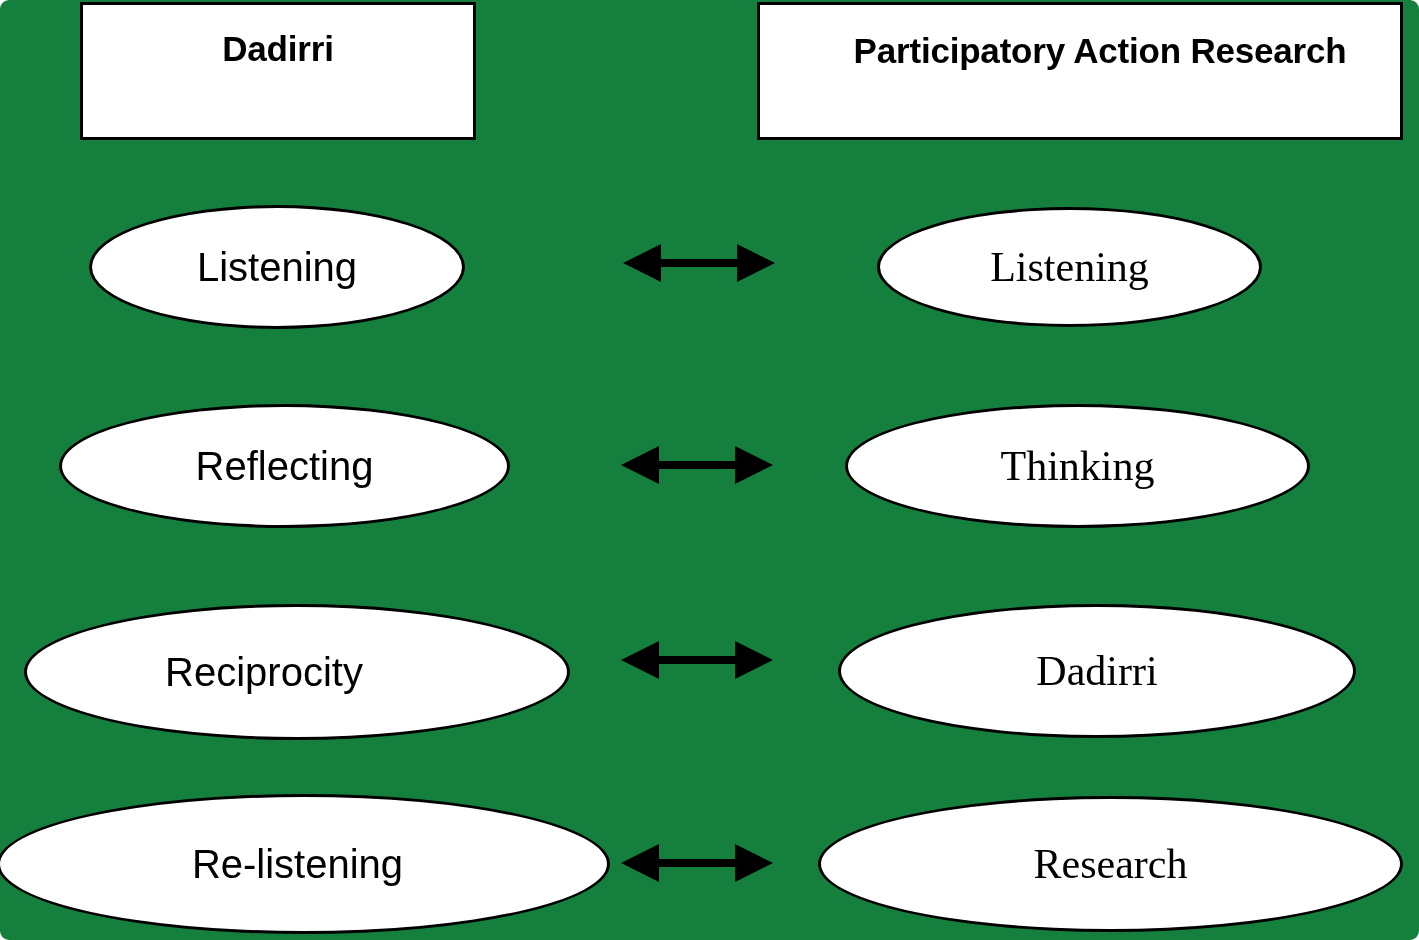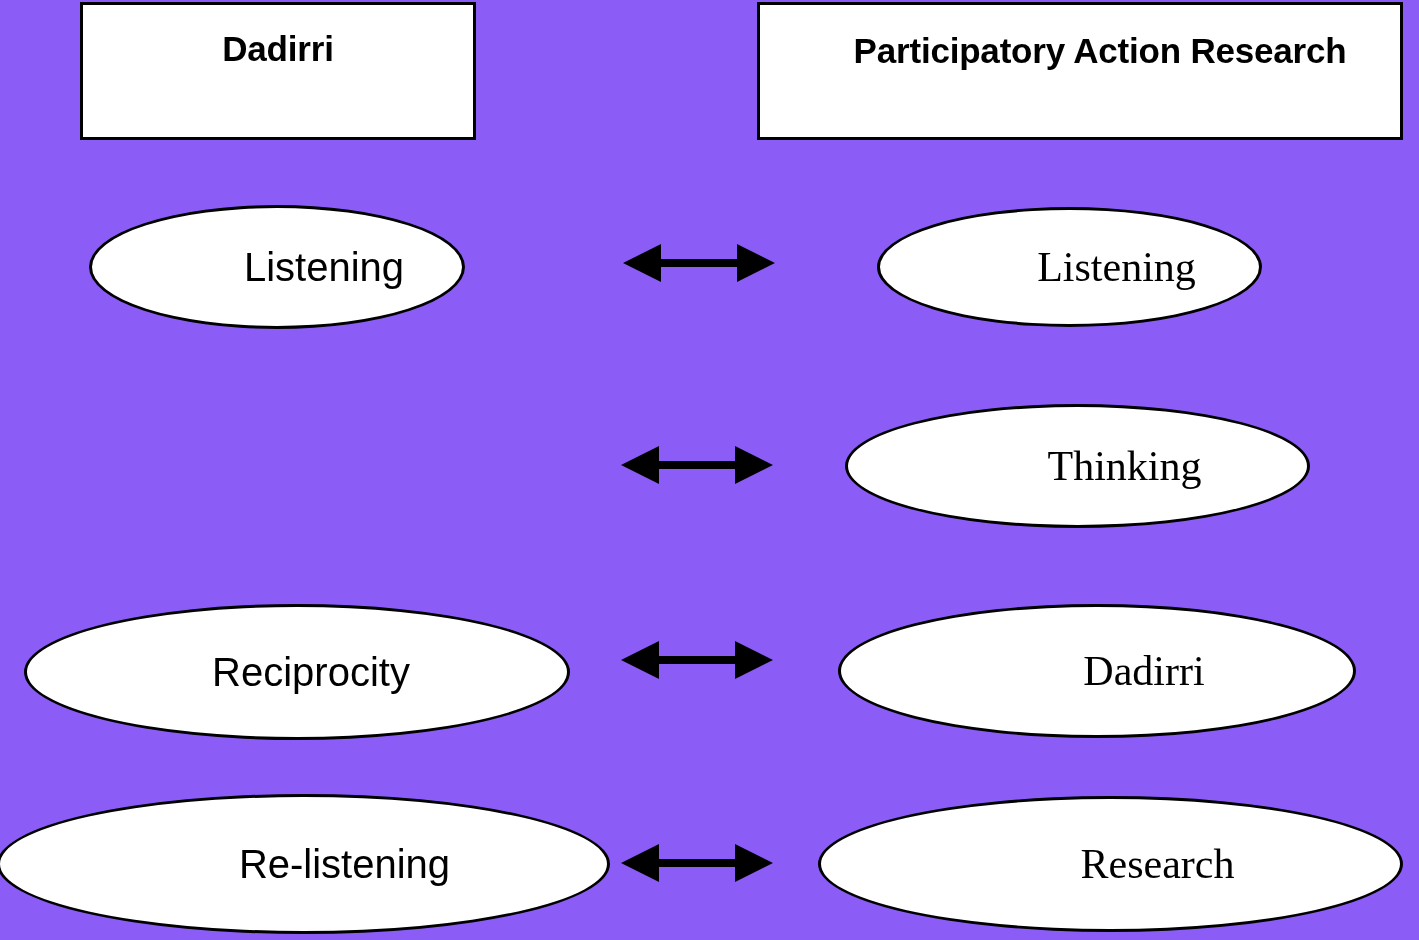--- a/index.html
+++ b/index.html
@@ -5,23 +5,24 @@
 <style>
   html, body {
     margin: 0;
     padding: 0;
     background: #ffffff;
   }
   #stage {
     position: relative;
     width: 1419px;
     height: 940px;
-    background: #8b5cf6;
+    background: #15803d;
     overflow: hidden;
     font-family: "Liberation Sans", sans-serif;
+    border-radius: 9px;
   }
 
   
   .header-box {
     position: absolute;
     box-sizing: border-box;
     border: 3px solid #000000;
     background: #ffffff;
   }
   .header-box .header-label {
@@ -49,21 +50,20 @@
   }
   .node .node-label {
     position: absolute;
     top: 50%;
     transform: translateY(-50%);
     width: 100%;
     text-align: center;
     color: #000000;
     white-space: nowrap;
     line-height: 1;
-    margin-left: 47px;
   }
   .col-left .node-label {
     font-family: "Liberation Sans", sans-serif;
     font-size: 40px;
   }
   .col-right .node-label {
     font-family: "Liberation Serif", serif;
     font-size: 42px;
   }
 
@@ -104,20 +104,23 @@
   </div>
 
   <div class="header-box" id="header-box-right">
     <div class="header-label">Participatory Action Research</div>
   </div>
 
   <div class="node col-left" id="node-left-0">
     <div class="node-label">Listening</div>
   </div>
 
+  <div class="node col-left" id="node-left-1">
+    <div class="node-label">Reflecting</div>
+  </div>
 
   <div class="node col-left" id="node-left-2">
     <div class="node-label">Reciprocity</div>
   </div>
 
   <div class="node col-left" id="node-left-3">
     <div class="node-label">Re-listening</div>
   </div>
 
   <div class="node col-right" id="node-right-0">

